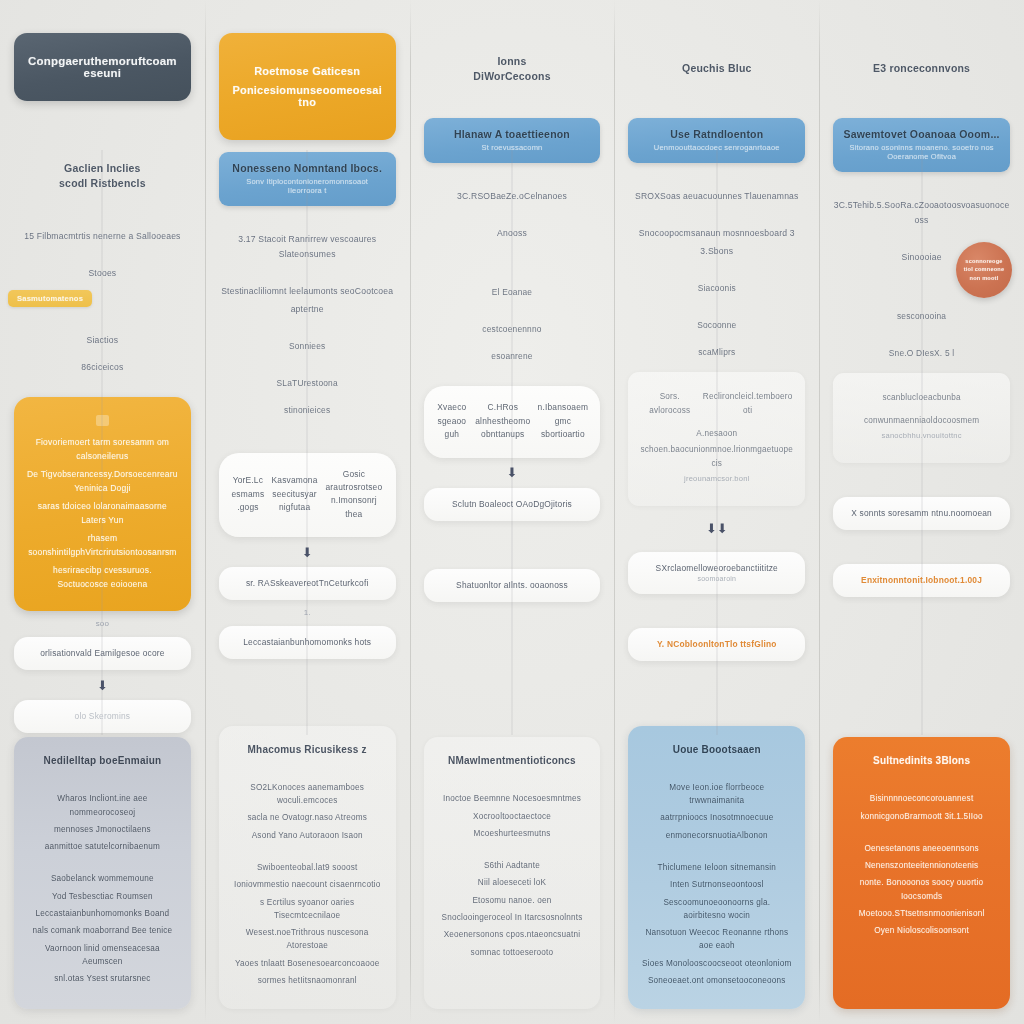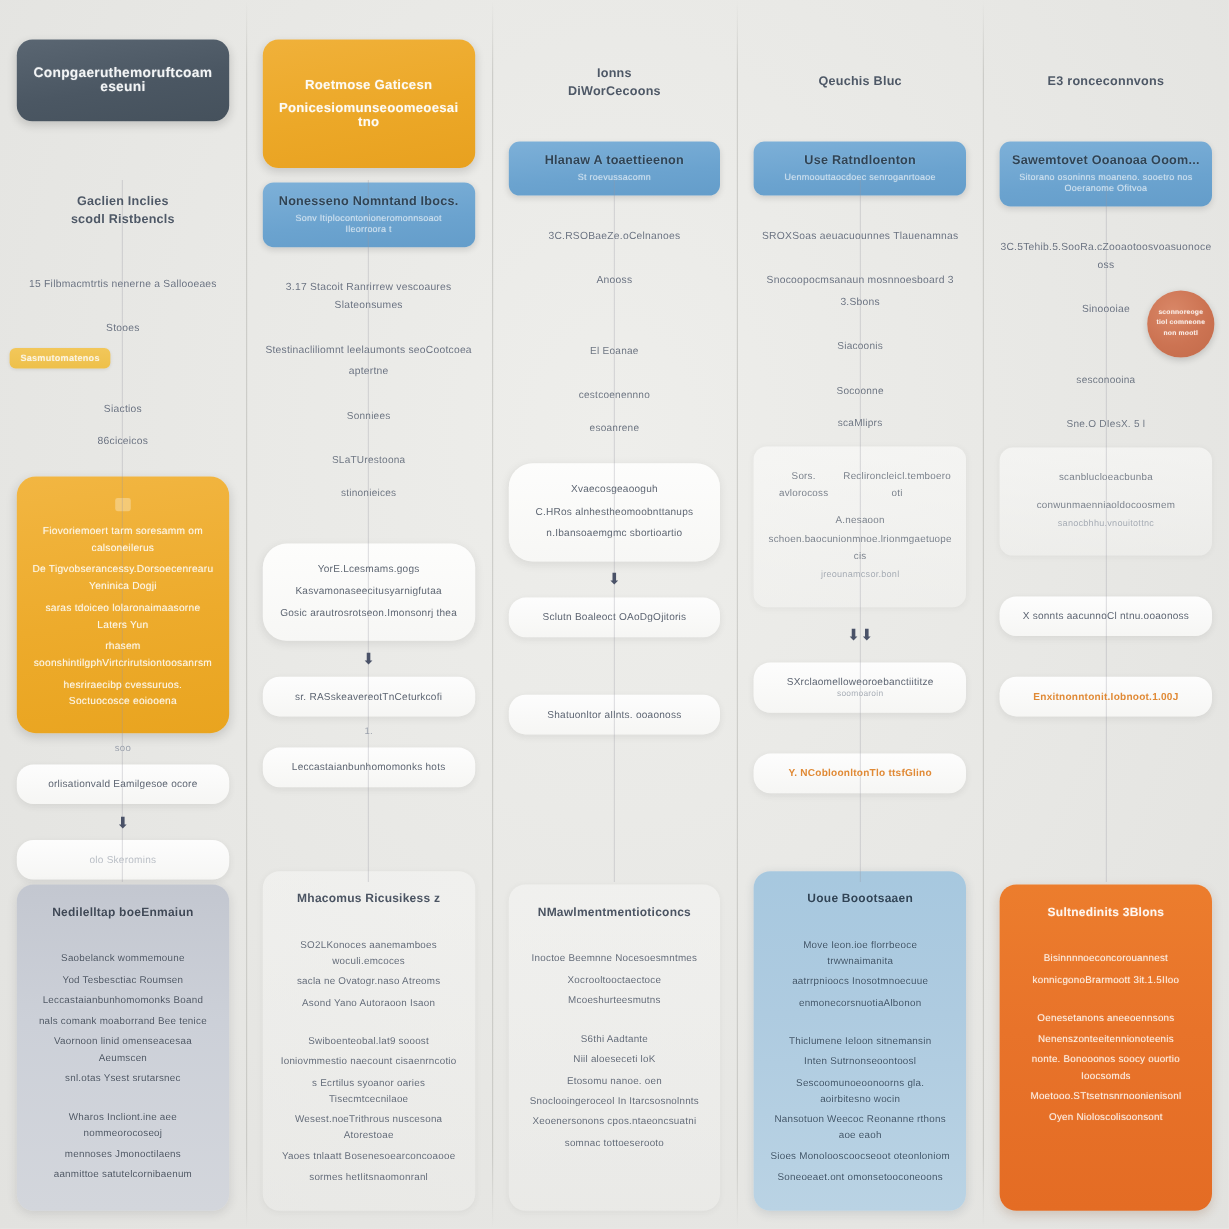--- a/index.html
+++ b/index.html
@@ -154,21 +154,21 @@
   }
   .amber-card .tx { color: #fdf8ec; font-size: 8.5px; line-height: 1.65; }
 
   
   .white-card {
     width: 100%;
     background: linear-gradient(180deg,#fdfdfc 0%,#f7f7f5 100%);
     border-radius: 20px;
     padding: 15px 12px 16px;
     box-shadow: 0 2px 7px rgba(60,60,60,.10);
-    display: flex; flex-direction: column; gap: 5px; align-items: center;
+    display: flex; flex-direction: row; gap: 5px; align-items: center;
   }
   .white-card .tx { color: #5f6773; font-size: 8.4px; line-height: 1.6; }
 
   .ghost-card {
     width: 100%;
     background: linear-gradient(180deg, rgba(253,253,252,.55), rgba(246,246,244,.38));
     border-radius: 11px;
     padding: 18px 12px 20px;
     box-shadow: 0 1px 5px rgba(60,60,60,.05);
     display: flex; flex-direction: column; gap: 9px; align-items: center;
@@ -313,32 +313,32 @@
 
       <div class="pill-row faint">
         <span class="tx">olo Skeromins</span>
       </div>
 
       <div class="spacer"></div>
 
       <div class="sum sum-gray">
         <span class="tx sum-title">Nedilelltap boeEnmaiun</span>
         <div class="blk">
+          <span class="tx">Wharos Incliont.ine aee nommeorocoseoj</span>
+          <span class="tx">mennoses Jmonoctilaens</span>
+          <span class="tx">aanmittoe satutelcornibaenum</span>
+        </div>
+        <div class="blk">
           <span class="tx">Saobelanck wommemoune</span>
           <span class="tx">Yod Tesbesctiac Roumsen</span>
           <span class="tx">Leccastaianbunhomomonks Boand</span>
           <span class="tx">nals comank moaborrand Bee tenice</span>
           <span class="tx">Vaornoon linid omenseacesaa Aeumscen</span>
           <span class="tx">snl.otas Ysest srutarsnec</span>
         </div>
-        <div class="blk">
-          <span class="tx">Wharos Incliont.ine aee nommeorocoseoj</span>
-          <span class="tx">mennoses Jmonoctilaens</span>
-          <span class="tx">aanmittoe satutelcornibaenum</span>
-        </div>
       </div>
     </div>
 
     <div class="col">
       <div class="spine"></div>
 
       <div class="hdr-amber">
         <span class="tx">Roetmose Gaticesn</span>
         <span class="tx">Ponicesiomunseoomeoesaitno</span>
       </div>
@@ -594,21 +594,21 @@
         </div>
         <div class="blk" style="display:flex;flex-direction:column;gap:3px;width:100%">
           <span class="tx">conwunmaenniaoldocoosmem</span>
           <span class="tx gc-dim">sanocbhhu.vnouitottnc</span>
         </div>
       </div>
 
       <div class="gap-l"></div>
 
       <div class="pill-row">
-        <span class="tx">X sonnts aacunnoCl ntnu.ooaonoss</span>
+        <span class="tx">X sonnts soresamm ntnu.noomoean</span>
       </div>
 
       <div class="gap-l"></div>
 
       <div class="pill-row accent">
         <span class="tx">Enxitnonntonit.Iobnoot.1.00J</span>
       </div>
 
       <div class="spacer"></div>
 

